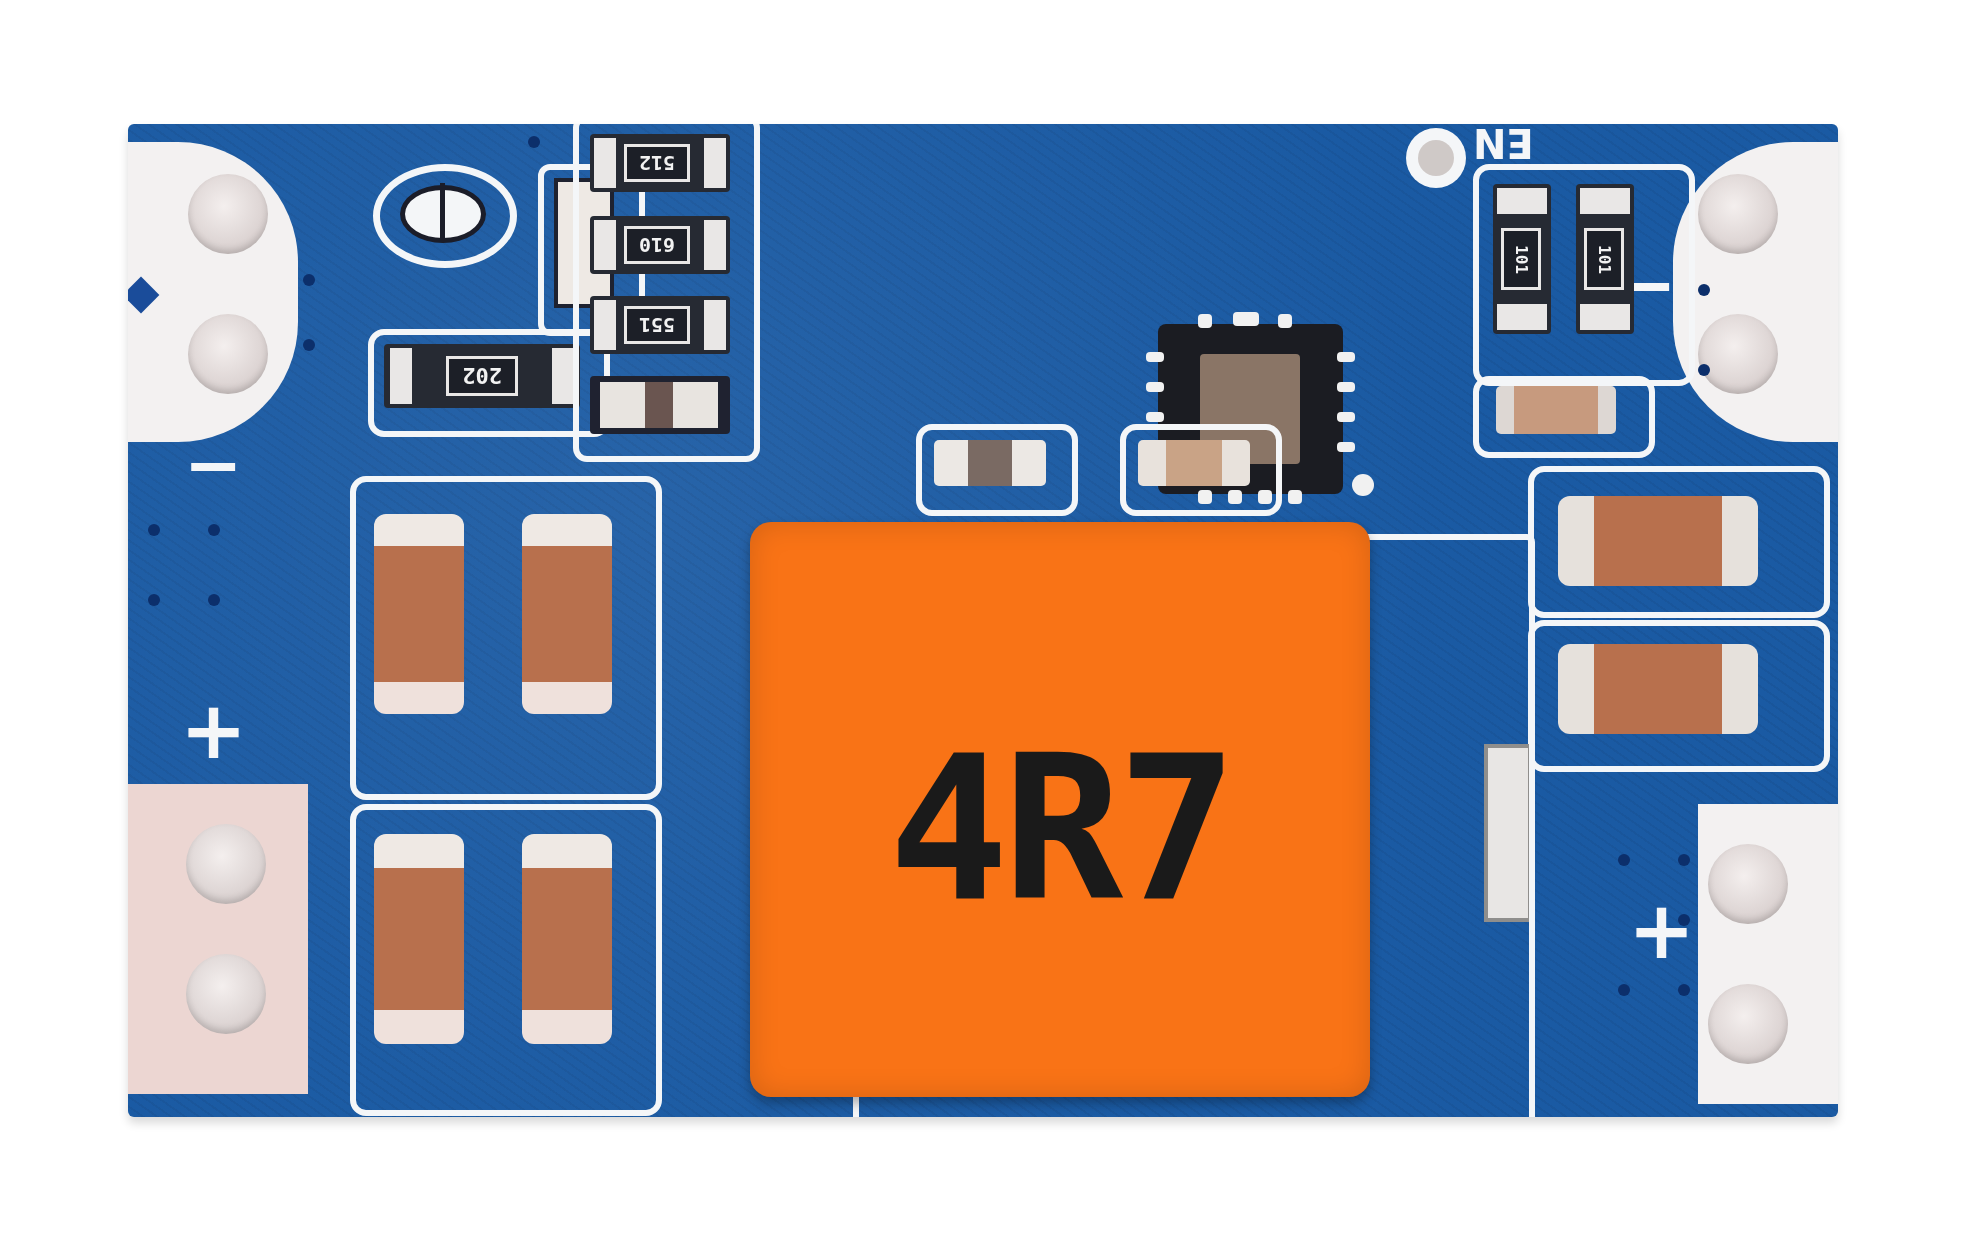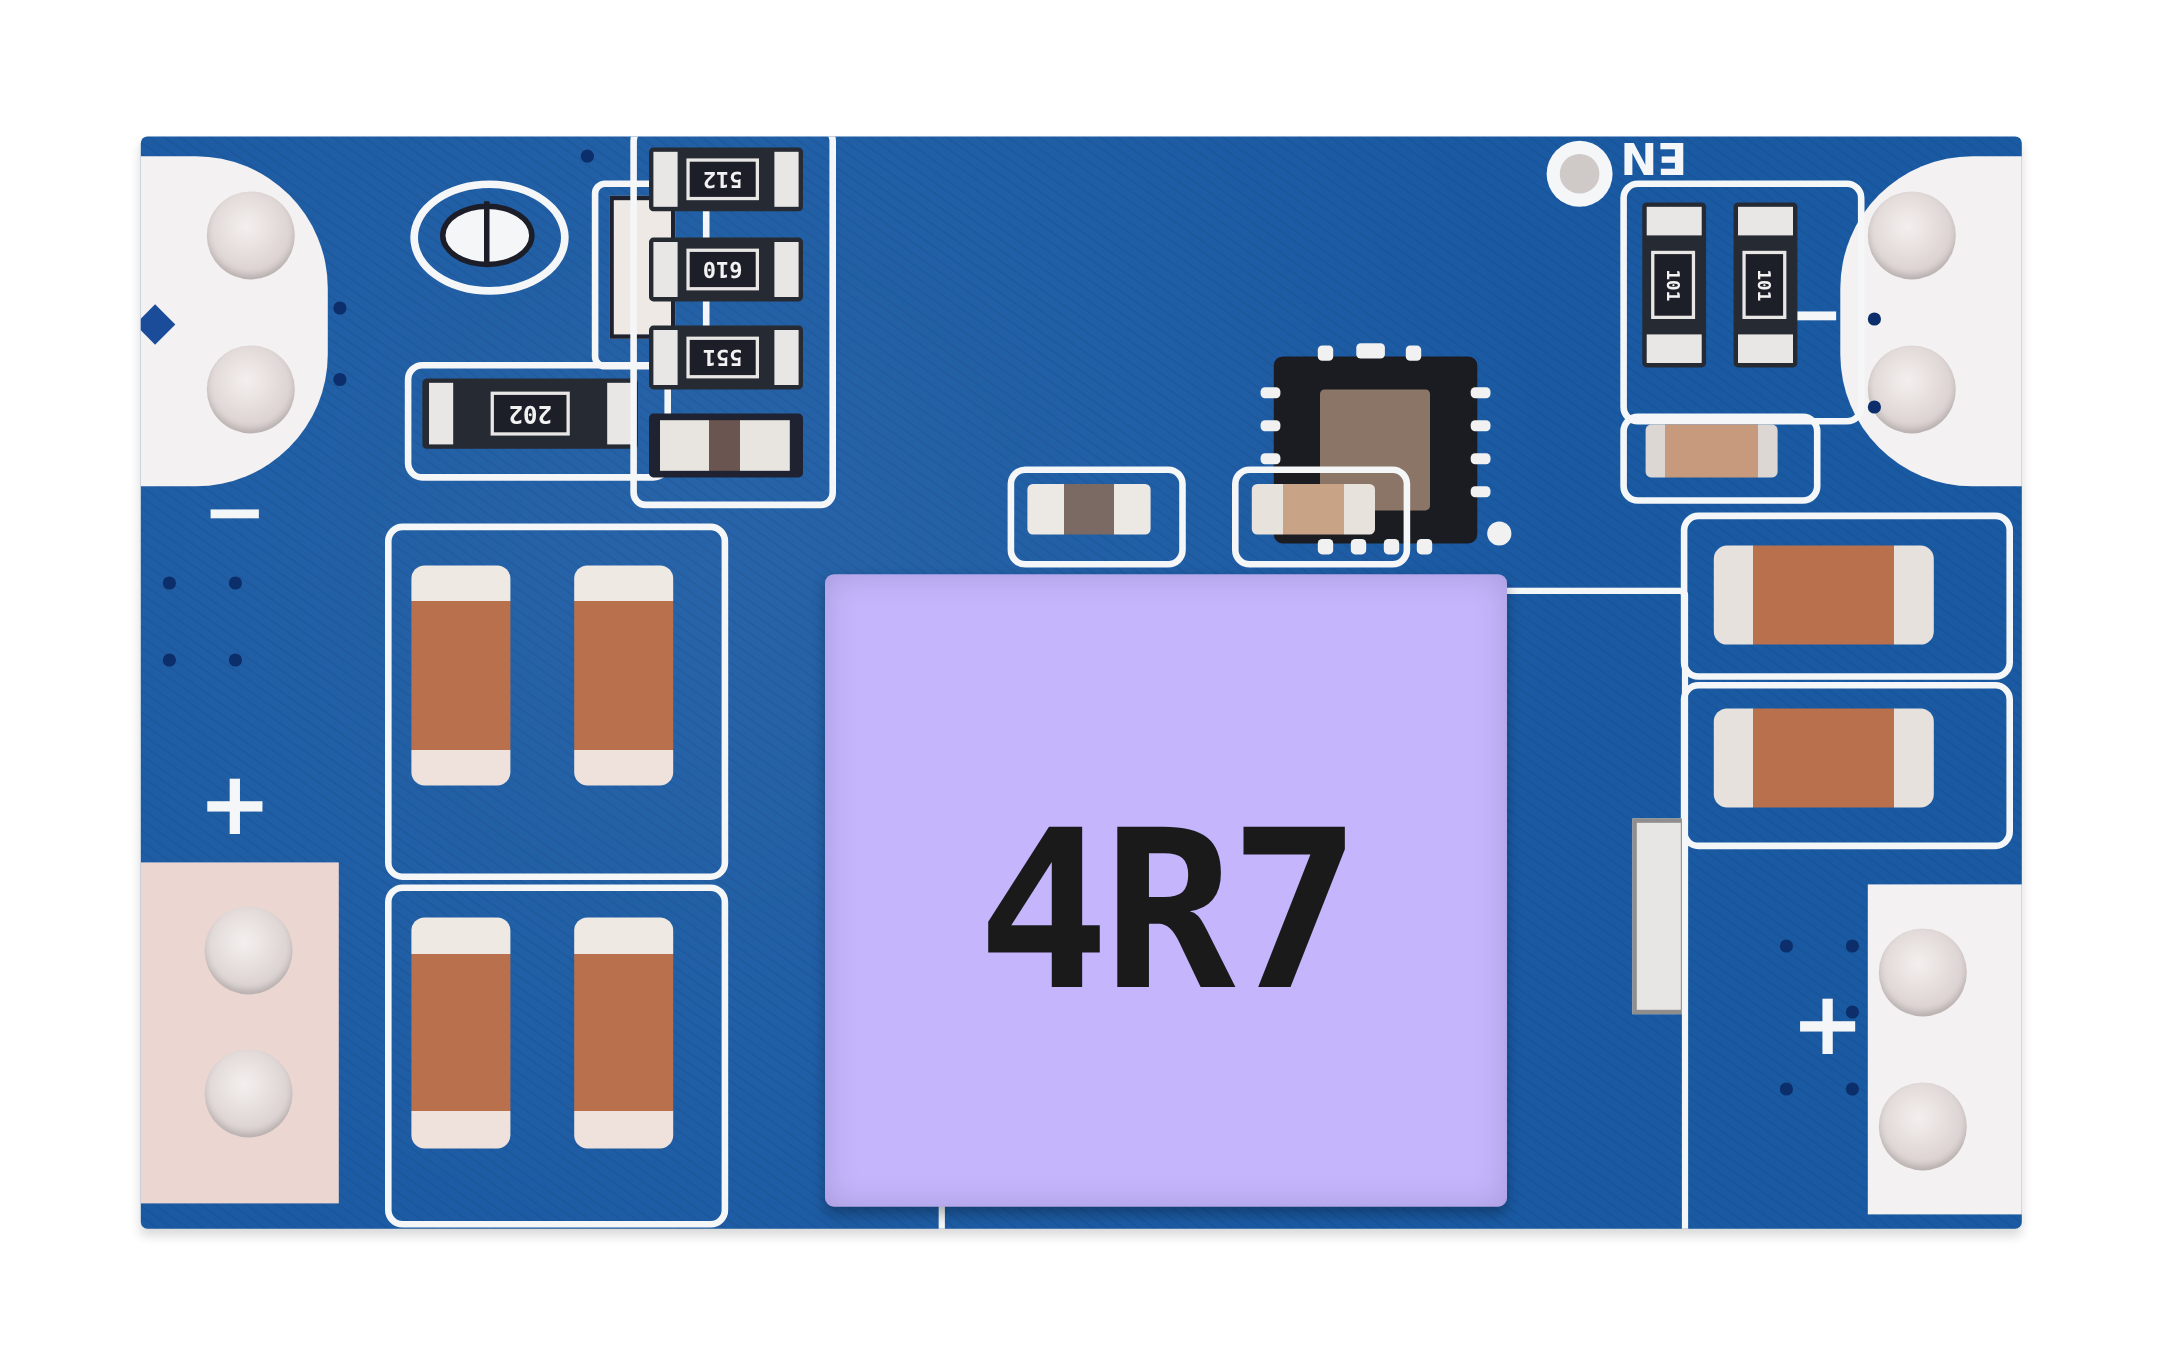--- a/index.html
+++ b/index.html
@@ -16,21 +16,21 @@
   .hole{position:absolute;border-radius:50%;background:radial-gradient(circle at 45% 40%,#f4efee,#d9d0cf 70%,#c8bebd);box-shadow:inset 0 -4px 6px rgba(0,0,0,0.15);}
   .via{position:absolute;width:12px;height:12px;border-radius:50%;background:#0c2f6b;}
   
   .res{position:absolute;background:#262a33;border-radius:4px;}
   .res .cap-end{position:absolute;top:4px;bottom:4px;width:22px;background:#e9e7e6;}
   .res .code{position:absolute;color:#f2f2f2;font-family:"DejaVu Sans Mono",monospace;font-weight:bold;display:flex;align-items:center;justify-content:center;border:3px solid #e9e7e6;background:#1c1f27;}
   
   .mlcc-v{position:absolute;border-radius:12px;background:linear-gradient(#efe9e4 0 16%,#b8704d 16% 84%,#efe1dc 84% 100%);}
   .mlcc-h{position:absolute;border-radius:12px;background:linear-gradient(90deg,#e6e1dc 0 18%,#b8704d 18% 82%,#e6e1dc 82% 100%);}
   .small-cap{position:absolute;border-radius:5px;}
-  .inductor{position:absolute;left:748px;top:522px;width:620px;height:575px;background:#c4b5fd;border-radius:8px;box-shadow:0 6px 12px rgba(0,0,0,0.3), inset 0 0 30px rgba(0,0,0,0.15);}
+  .inductor{position:absolute;left:748px;top:522px;width:620px;height:575px;background:#f97316;border-radius:21px;box-shadow:0 6px 12px rgba(0,0,0,0.3), inset 0 0 30px rgba(0,0,0,0.15);}
   .inductor-mark{position:absolute;left:0;right:0;top:190px;text-align:center;font-family:"DejaVu Sans Mono",monospace;font-size:200px;font-weight:bold;color:#1a1a1a;letter-spacing:-6px;}
   .ind-term{position:absolute;background:#e8e6e4;border:4px solid #8f8e8c;}
   .ic{position:absolute;left:1030px;top:200px;width:185px;height:170px;background:#1b1c22;border-radius:8px;}
   .ic-pad{position:absolute;left:42px;top:30px;width:100px;height:110px;background:#8a7566;border-radius:4px;}
   .pin{position:absolute;background:#f1f1f1;border-radius:4px;}
 </style>
 </head>
 <body>
 
 <div class="board">

